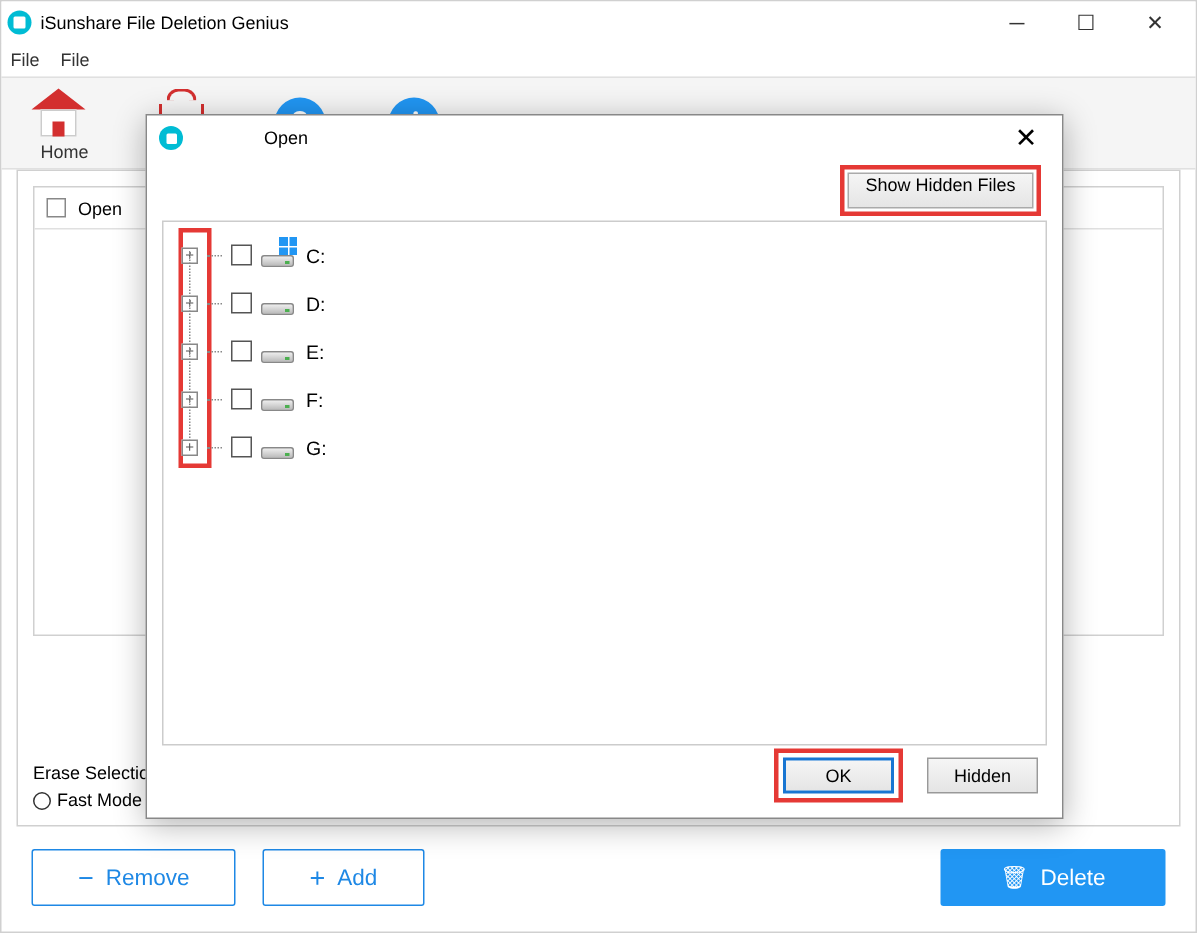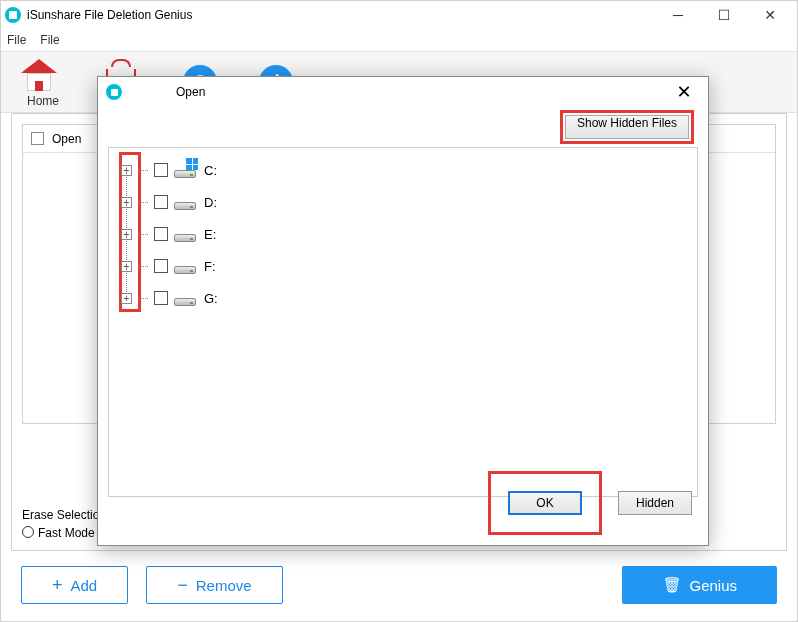--- a/index.html
+++ b/index.html
@@ -29,21 +29,21 @@
 .circle-icon { width: 34px; height: 34px; border-radius: 50%; display: flex; align-items: center; justify-content: center; color: #fff; font-size: 20px; font-weight: bold; }
 .help-circle { background: #2196f3; }
 .about-circle { background: #2196f3; font-family: Georgia, serif; font-style: italic; }
 
 .content-area { position: absolute; top: 112px; left: 10px; right: 10px; bottom: 70px; background: #fff; border: 1px solid #d0d0d0; padding: 10px; }
 .file-list { border: 1px solid #d0d0d0; height: 300px; background: #fff; }
 .list-header { height: 28px; border-bottom: 1px solid #e0e0e0; display: flex; align-items: center; padding: 0 8px; gap: 8px; font-size: 12px; }
 .header-check { width: 13px; height: 13px; border: 1px solid #888; background: #fff; }
 .erase-section { position: absolute; bottom: 10px; left: 10px; font-size: 12px; }
 .erase-label { margin-bottom: 4px; }
-.radio-row { display: flex; align-items: flex-start; gap: 4px; }
+.radio-row { display: flex; align-items: flex-end; gap: 4px; }
 .radio { width: 12px; height: 12px; border: 1px solid #333; border-radius: 50%; background: #fff; }
 
 .bottom-bar { position: absolute; bottom: 12px; left: 0; right: 0; height: 48px; display: flex; align-items: center; padding: 0 20px; gap: 18px; }
 .btn { height: 38px; border: 1px solid #1e88e5; background: #fff; color: #1e88e5; font-size: 15px; display: flex; align-items: center; justify-content: center; gap: 8px; padding: 0 30px; border-radius: 2px; }
 .btn-delete { background: #2196f3; color: #fff; border: none; margin-left: auto; padding: 0 40px; }
 .plus-icon::before { content: "+"; font-size: 18px; font-weight: 300; }
 .minus-icon::before { content: "−"; font-size: 18px; font-weight: 300; }
 
 
 .dialog { position: absolute; top: 75px; left: 96px; width: 612px; height: 470px; background: #fff; border: 1px solid #888; box-shadow: 0 4px 20px rgba(0,0,0,0.3); }
@@ -66,21 +66,21 @@
 .drive-icon { width: 22px; height: 16px; position: relative; }
 .drive-body { width: 22px; height: 8px; background: linear-gradient(#eee, #bbb); border: 1px solid #888; border-radius: 2px; position: absolute; bottom: 0; }
 .drive-light { width: 3px; height: 2px; background: #4caf50; position: absolute; bottom: 2px; right: 3px; }
 .win-badge { position: absolute; top: -4px; right: -2px; width: 12px; height: 12px; display: grid; grid-template-columns: 1fr 1fr; grid-template-rows: 1fr 1fr; gap: 1px; }
 .wb { background: #2196f3; }
 .drive-label { font-size: 13px; margin-left: 2px; }
 .vline { position: absolute; left: 9px; top: 14px; bottom: -18px; border-left: 1px dotted #888; }
 .tree-row:last-child .vline { display: none; }
 
 .dialog-buttons { position: absolute; bottom: 10px; right: 16px; display: flex; gap: 16px; align-items: center; }
-.ok-wrap { border: 3px solid #e53935; padding: 17px; }
+.ok-wrap { border: 3px solid #e53935; padding: 3px; }
 .dlg-btn { width: 74px; height: 24px; background: linear-gradient(#f5f5f5, #e5e5e5); border: 1px solid #999; font-size: 12px; display: flex; align-items: center; justify-content: center; }
 .dlg-btn.ok { border: 2px solid #1976d2; }
 </style>
 </head>
 <body>
 
 <div class="main-window">
 
   <div class="title-bar">
     <div class="app-icon">
@@ -136,30 +136,30 @@
       <div class="erase-label">Erase Selectio</div>
       <div class="radio-row">
         <div class="radio"></div>
         <span>Fast Mode</span>
       </div>
     </div>
   </div>
 
   <div class="bottom-bar">
     <div class="btn">
+      <span class="minus-icon"></span>
+      <span>Remove</span>
+    </div>
+    <div class="btn">
       <span class="plus-icon"></span>
       <span>Add</span>
     </div>
-    <div class="btn">
-      <span class="minus-icon"></span>
-      <span>Remove</span>
-    </div>
     <div class="btn btn-delete">
       <span>🗑</span>
-      <span>Genius</span>
+      <span>Delete</span>
     </div>
   </div>
 
   <div class="dialog">
     <div class="dialog-title-bar">
       <div class="dialog-icon">
           <div class="app-icon-inner" style="width:7px;height:7px"></div>
         </div>
       <div class="dialog-title">Open</div>
       <div class="dialog-close">✕</div>

